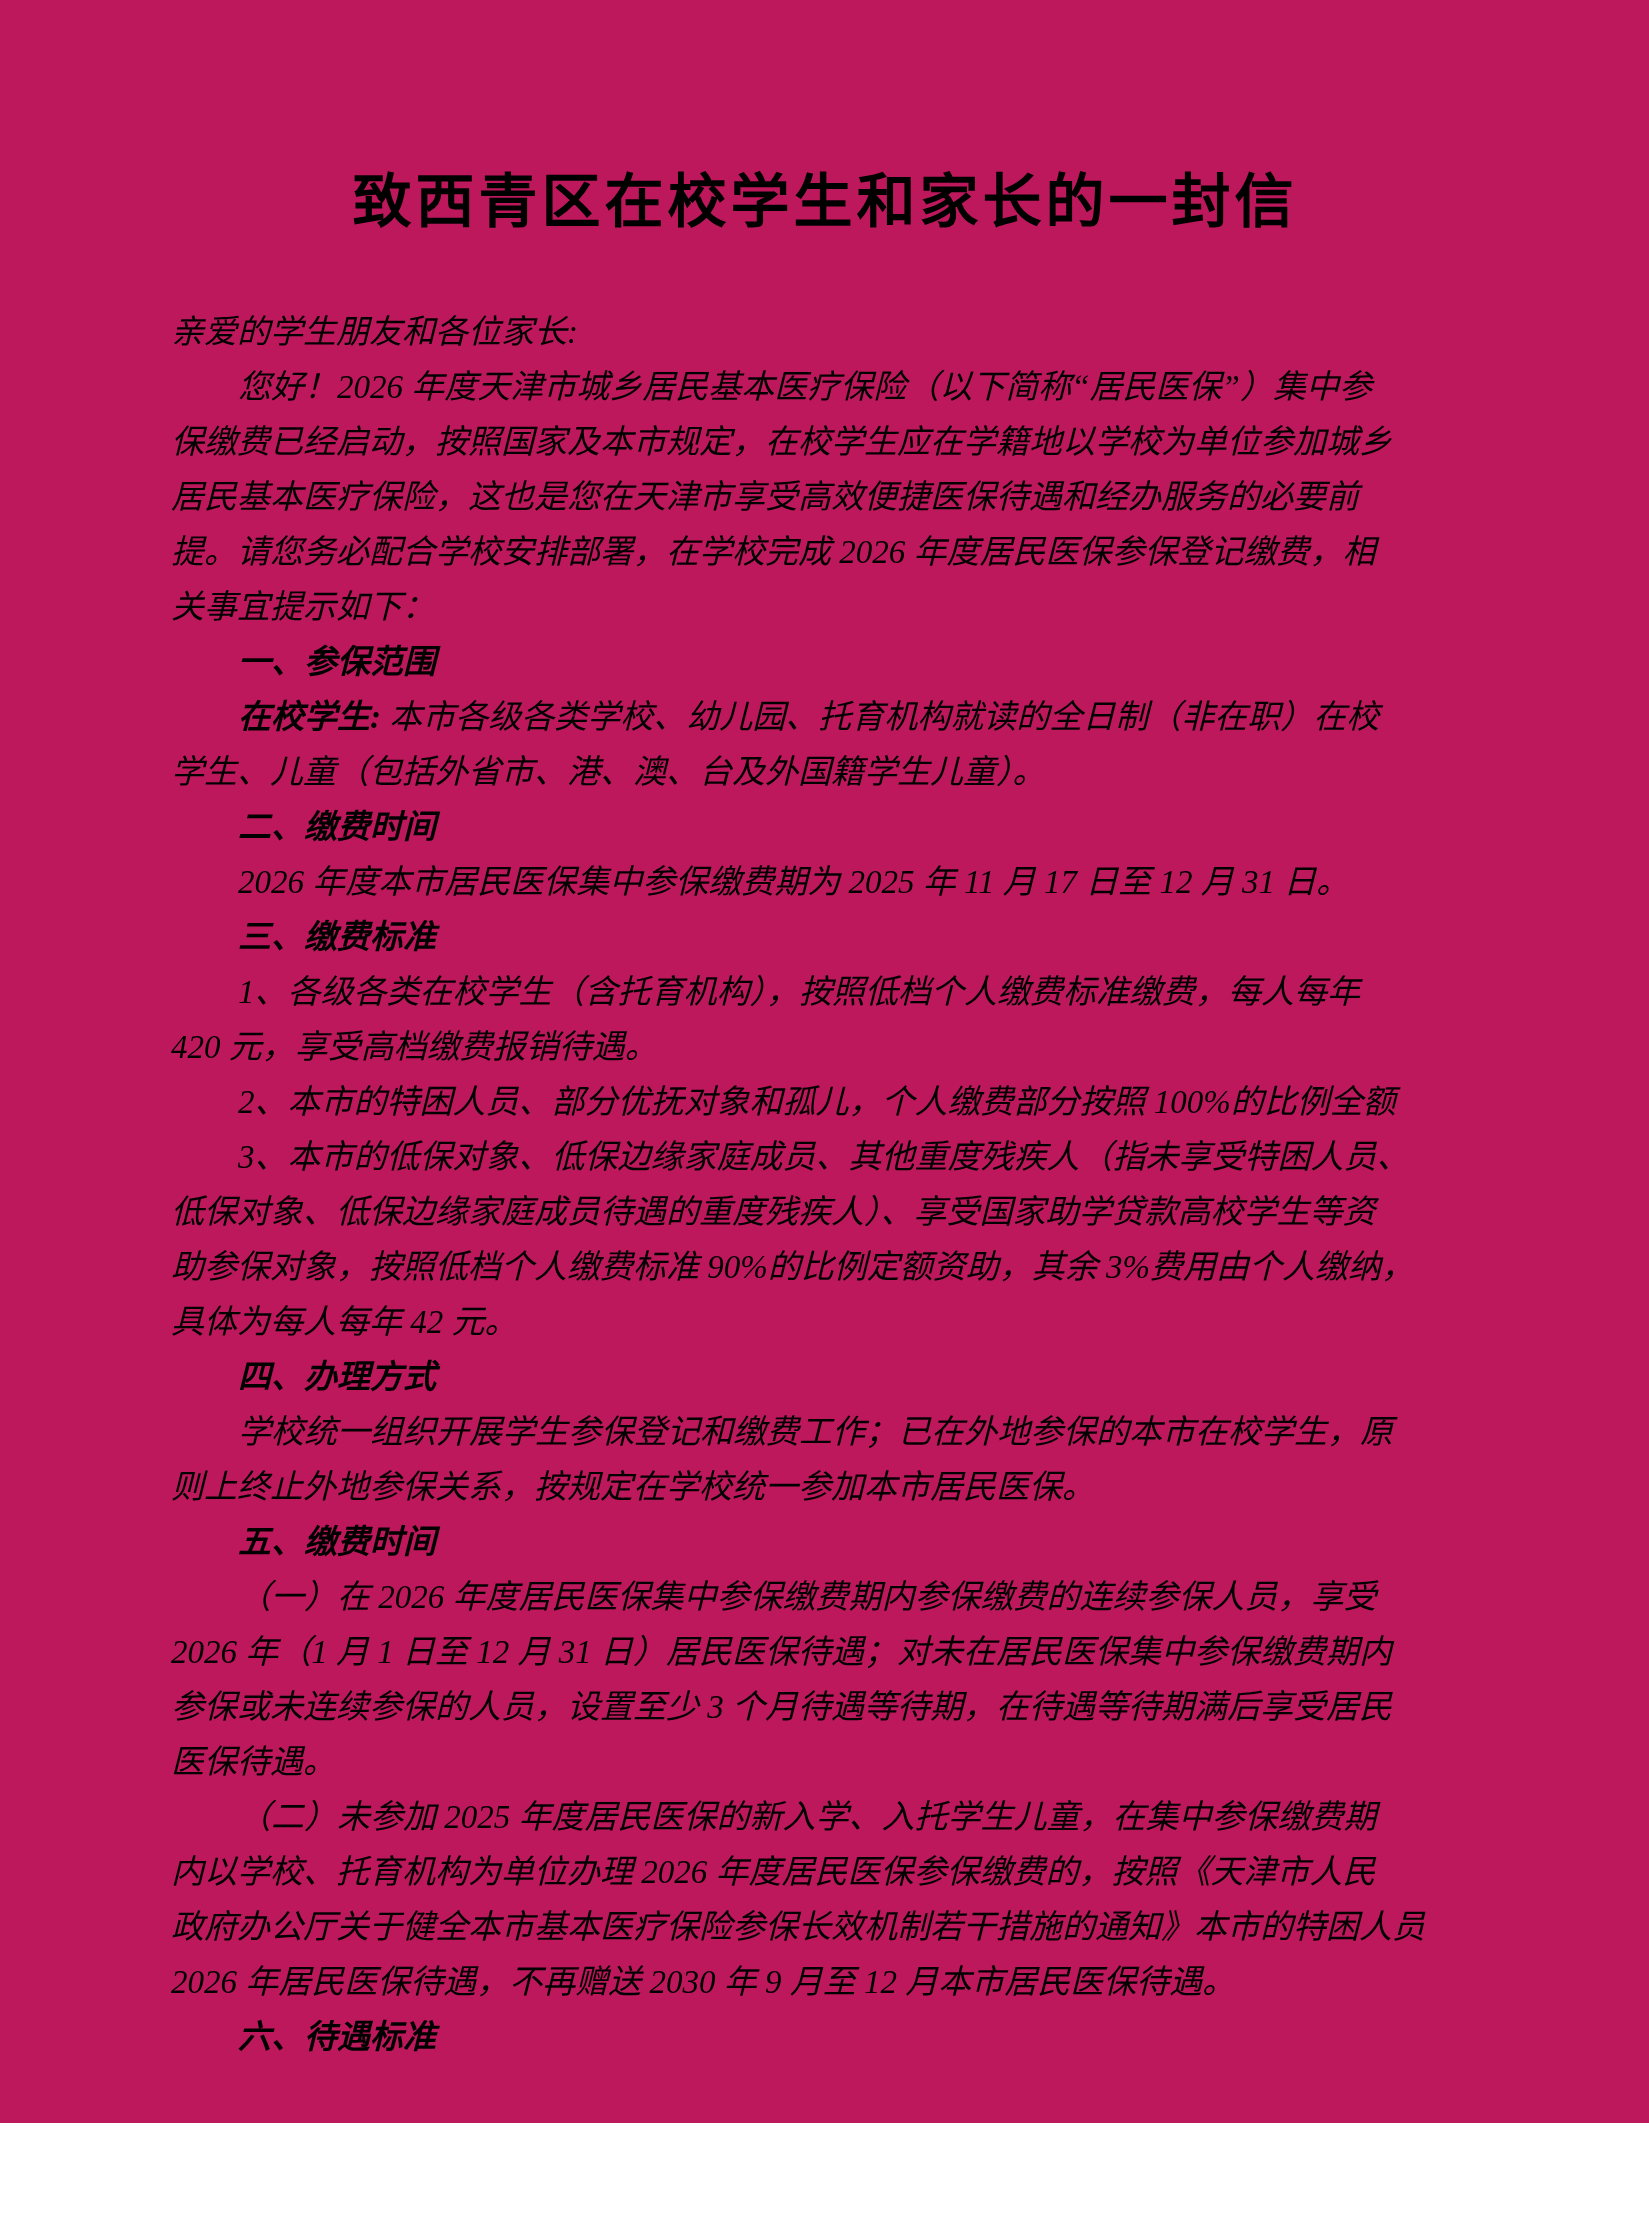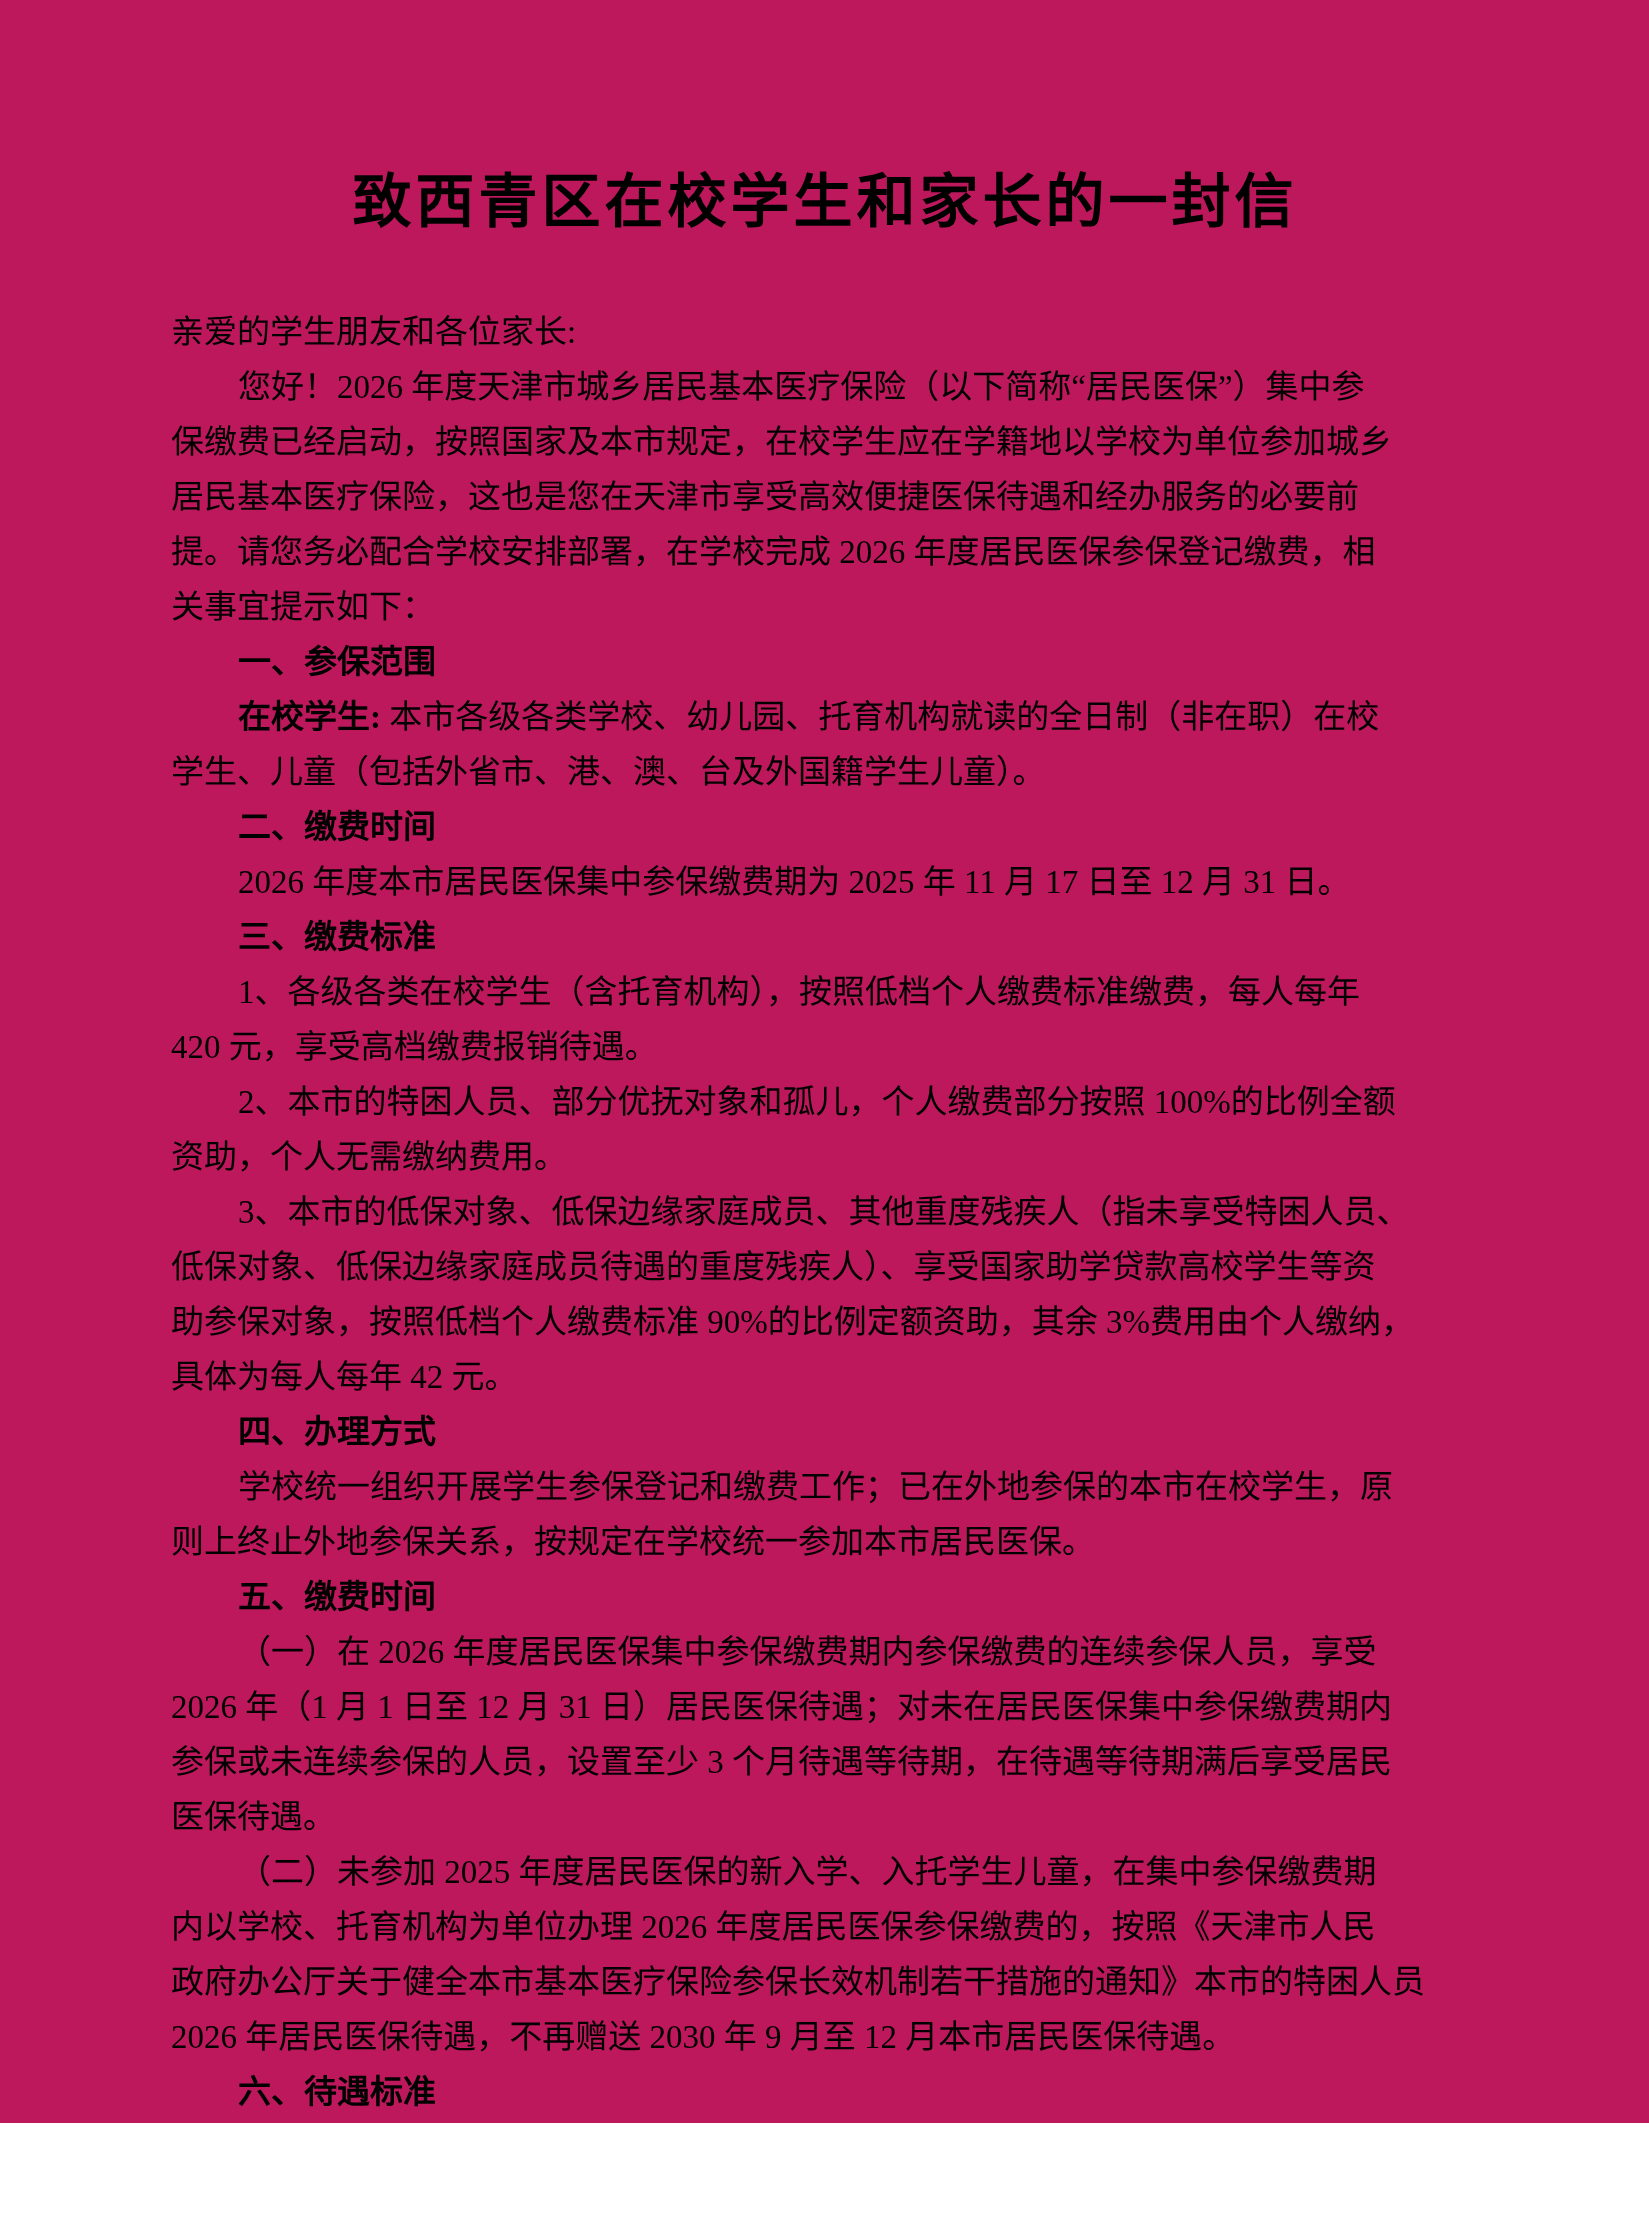--- a/index.html
+++ b/index.html
@@ -24,20 +24,21 @@
     font-family: "Liberation Serif", "DejaVu Serif", serif;
   }
   .content {
     margin-top: 67px;
     padding-left: 171px;
     padding-right: 145px;
     font-size: 33px;
     line-height: 55px;
     text-align: justify;
     color: #000000;
+    font-style: italic;
   }
   .line { margin: 0; }
   .indent { text-indent: 67px; }
   .bold { font-weight: bold; }
   .runbold { font-weight: bold; }
 </style>
 </head>
 <body>
 
 <div class="page">
@@ -55,21 +56,20 @@
     <p class="line indent"><span class="runbold">在校学生:</span><span> 本市各级各类学校、幼儿园、托育机构就读的全日制（非在职）在校</span></p>
     <p class="line">学生、儿童（包括外省市、港、澳、台及外国籍学生儿童）。</p>
 
     <p class="line indent bold">二、缴费时间</p>
     <p class="line indent">2026 年度本市居民医保集中参保缴费期为 2025 年 11 月 17 日至 12 月 31 日。</p>
 
     <p class="line indent bold">三、缴费标准</p>
     <p class="line indent">1、各级各类在校学生（含托育机构），按照低档个人缴费标准缴费，每人每年</p>
     <p class="line">420 元，享受高档缴费报销待遇。</p>
     <p class="line indent">2、本市的特困人员、部分优抚对象和孤儿，个人缴费部分按照 100%的比例全额</p>
-    <p class="line">资助，个人无需缴纳费用。</p>
     <p class="line indent">3、本市的低保对象、低保边缘家庭成员、其他重度残疾人（指未享受特困人员、</p>
     <p class="line">低保对象、低保边缘家庭成员待遇的重度残疾人）、享受国家助学贷款高校学生等资</p>
     <p class="line">助参保对象，按照低档个人缴费标准 90%的比例定额资助，其余 3%费用由个人缴纳，</p>
     <p class="line">具体为每人每年 42 元。</p>
 
     <p class="line indent bold">四、办理方式</p>
     <p class="line indent">学校统一组织开展学生参保登记和缴费工作；已在外地参保的本市在校学生，原</p>
     <p class="line">则上终止外地参保关系，按规定在学校统一参加本市居民医保。</p>
 
     <p class="line indent bold">五、缴费时间</p>

